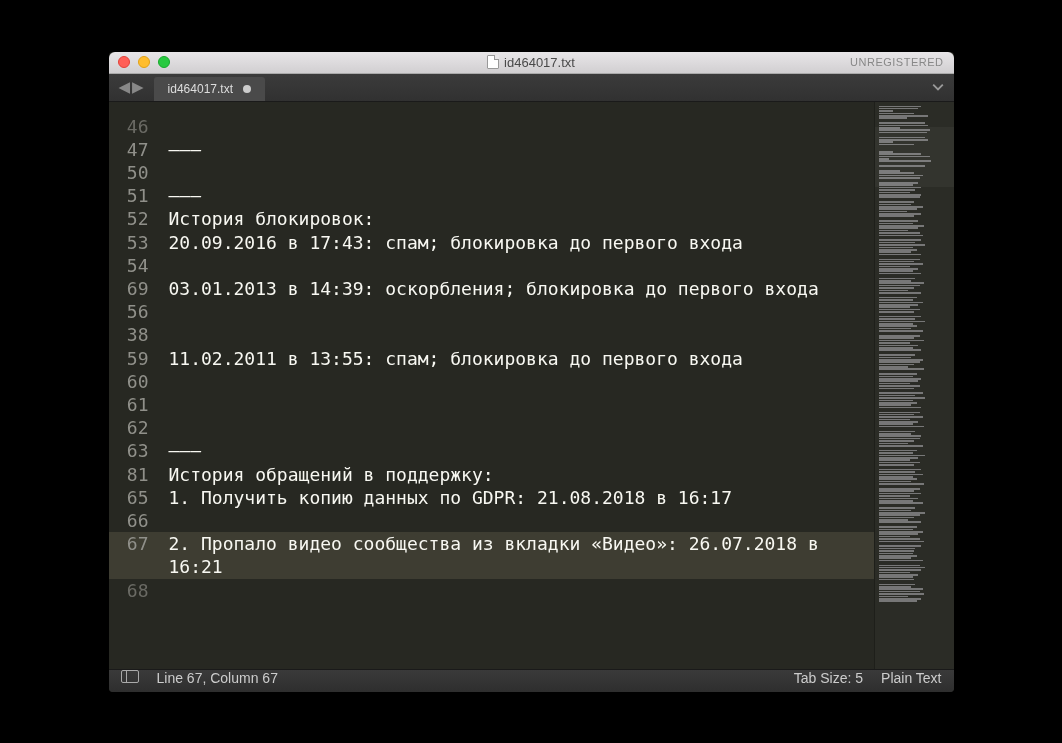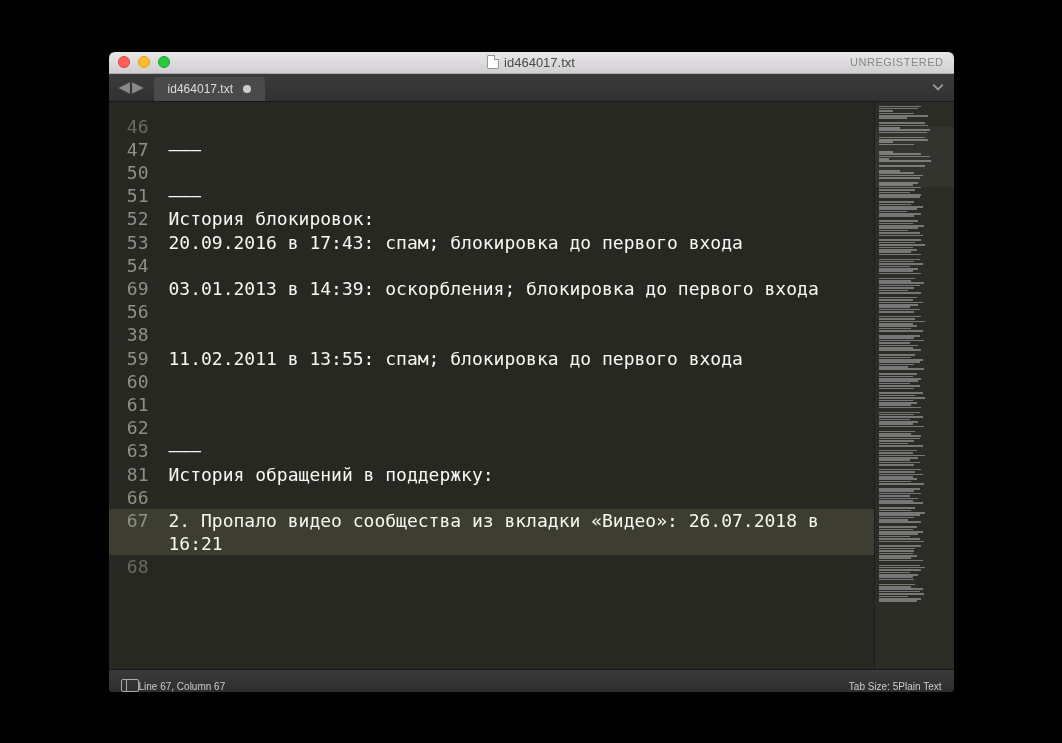--- a/index.html
+++ b/index.html
@@ -104,23 +104,23 @@
   .mm-block { background: #777; height: 1.6px; margin-bottom: 0.8px; }
   .mm-view {
     position: absolute; left: 0; right: 0; top: 25px; height: 60px;
     background: rgba(255,255,255,0.04);
   }
   
   .statusbar {
     height: 23px;
     background: linear-gradient(#3a3a3a, #2e2e2e);
     border-top: 1px solid #1a1a1a;
-    display: flex; align-items: flex-end;
-    font-size: 10px; color: #ccc;
-    padding: 0 12px; 
+    display: flex; align-items: flex-start;
+    font-size: 14px; color: #ccc;
+    padding: 0 12px; gap: 18px;
   }
   .statusbar .spacer { flex: 1; }
   .panel-icon {
     width: 18px; height: 13px; border: 1.5px solid #aaa; border-radius: 2px;
     position: relative;
   }
   .panel-icon::before {
     content: ""; position: absolute; left: 4px; top: 0; bottom: 0; width: 1.5px; background: #aaa;
   }
 </style>
@@ -216,20 +216,24 @@
           <div class="ln">62</div>
           <div class="txt"></div>
         </div>
         <div class="row">
           <div class="ln">63</div>
           <div class="txt">———</div>
         </div>
         <div class="row">
           <div class="ln">81</div>
           <div class="txt">История обращений в поддержку:</div>
+        </div>
+        <div class="row">
+          <div class="ln">65</div>
+          <div class="txt">1. Получить копию данных по GDPR: 21.08.2018 в 16:17</div>
         </div>
         <div class="row">
           <div class="ln">66</div>
           <div class="txt"></div>
         </div>
         <div class="row highlight">
           <div class="ln">67</div>
           <div class="txt">2. Пропало видео сообщества из вкладки «Видео»: 26.07.2018 в 16:21</div>
         </div>
         <div class="row">

